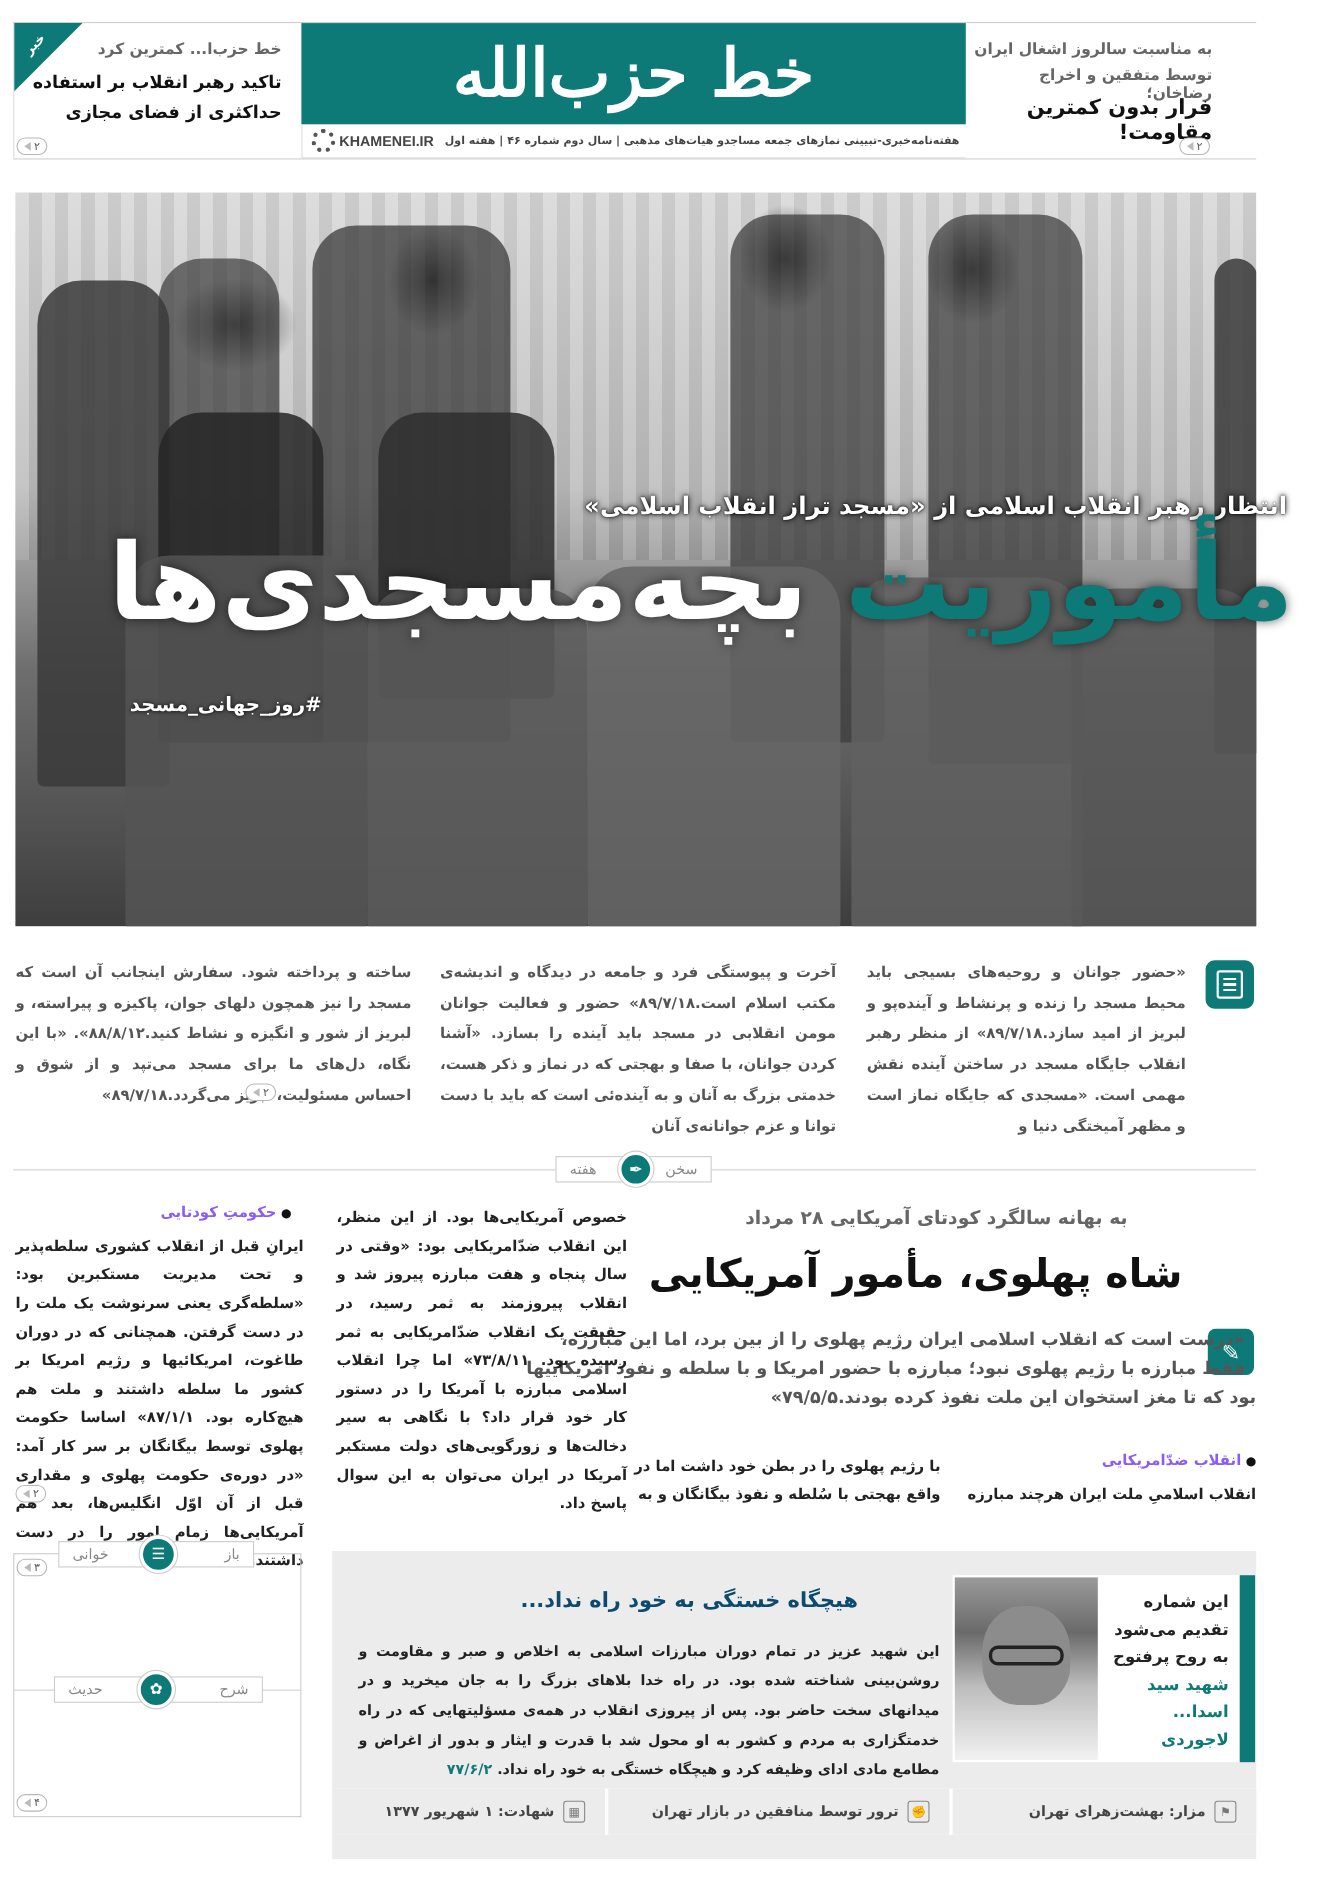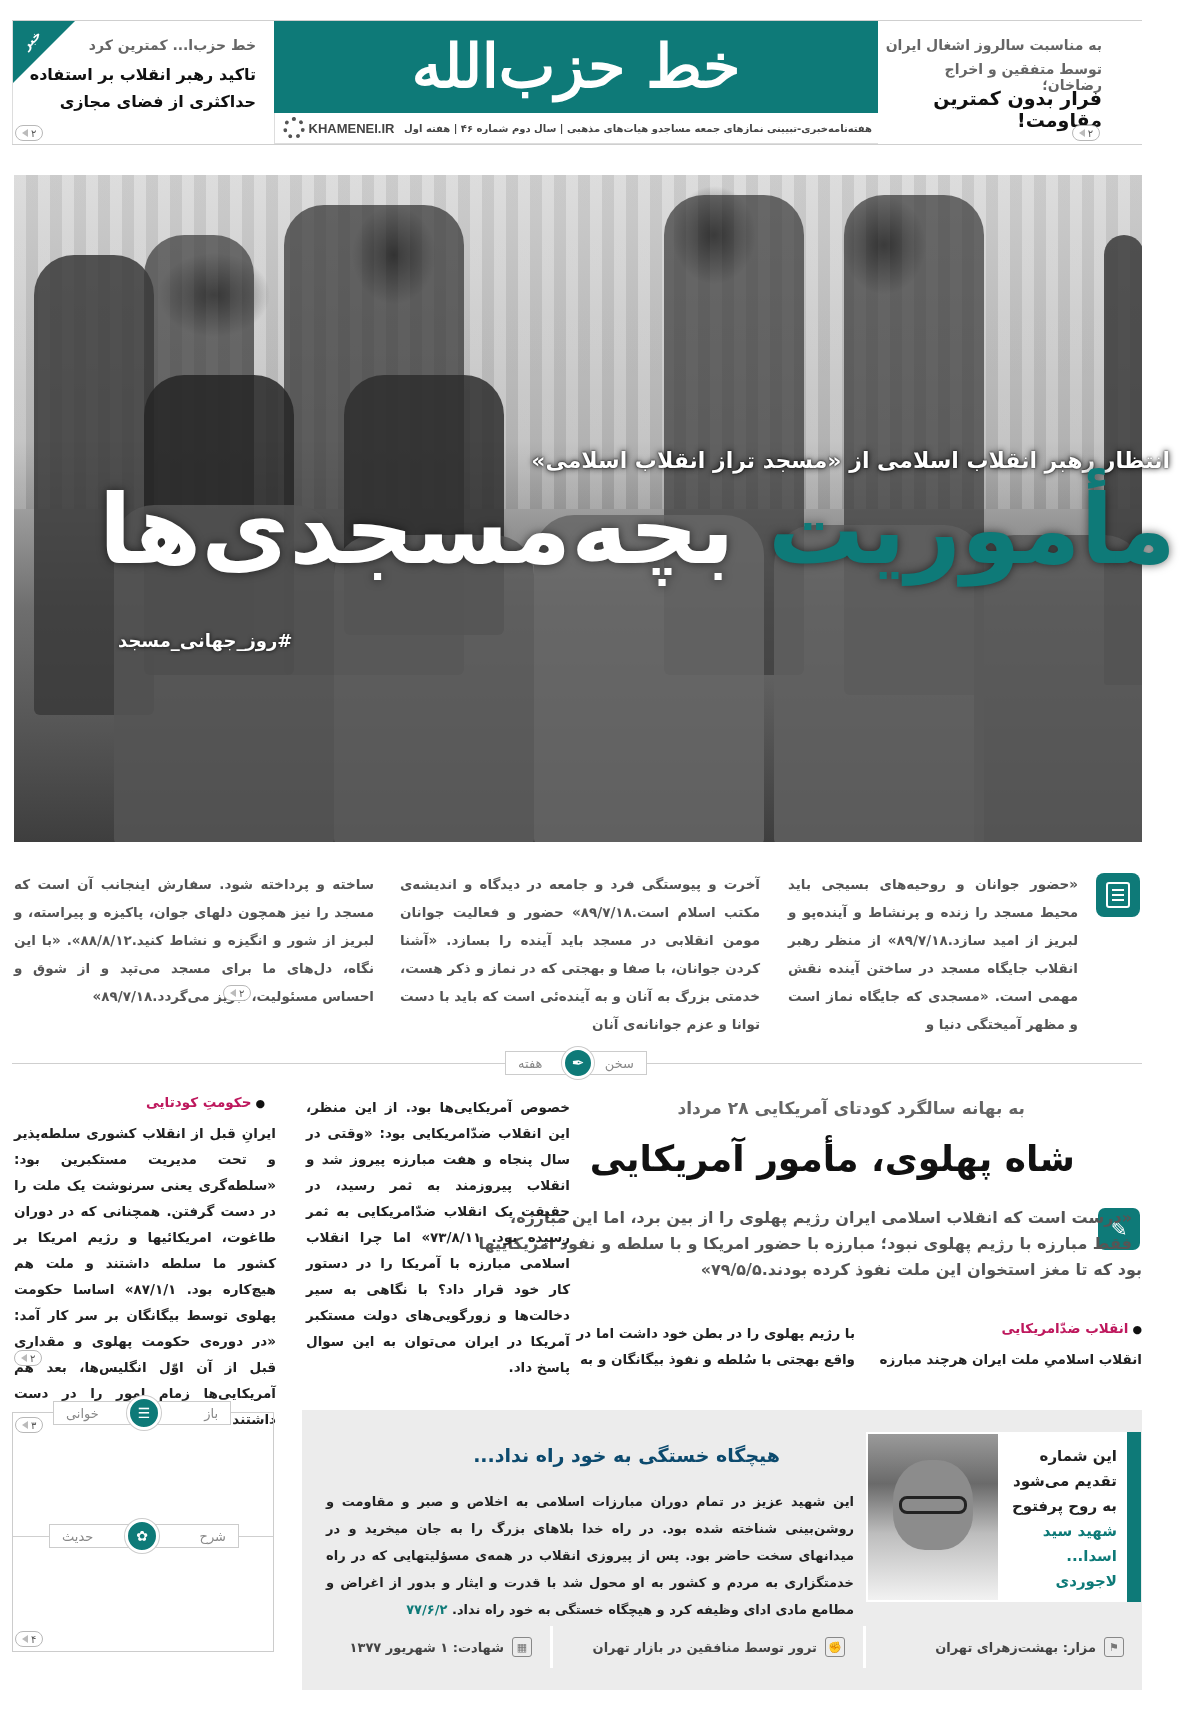--- a/index.html
+++ b/index.html
@@ -55,21 +55,21 @@
   .section-rule { left: 12px; right: 58px; top: 1063px; height: 1px; background: #cfcfcf; }
   .section-tab { left: 505px; top: 1051px; width: 142px; height: 24px; border: 1px solid #ccc; background: #fff; display: flex; align-items: center; justify-content: space-between; padding: 0 12px; font-size: 13px; color: #888; }
   .section-badge { left: 562px; top: 1047px; width: 32px; height: 32px; border-radius: 50%; background: #0e7a78; border: 3px solid #fff; box-shadow: 0 0 0 1px #ccc; display: flex; align-items: center; justify-content: center; color: #fff; font-size: 15px; }
 
   
   .art-kicker { right: 175px; top: 1098px; font-size: 17px; font-weight: bold; color: #666; }
   .art-title { right: 125px; top: 1138px; font-size: 36px; font-weight: bold; color: #111; }
   .art-quote { font-size: 16px; font-weight: bold; color: #555; line-height: 26px; }
   .pen-icon { left: 1098px; top: 1208px; width: 42px; height: 42px; border-radius: 7px; background: #0e7a78; color: #fff; font-size: 20px; display: flex; align-items: center; justify-content: center; }
   .body-col { font-size: 13.5px; line-height: 26px; color: #222; font-weight: bold; text-align: justify; }
-  .subhead { font-size: 13.5px; font-weight: bold; color: #be185d; }
+  .subhead { font-size: 13.5px; font-weight: bold; color: #8b5cf6; }
   .subhead::before { content: "●"; color: #111; margin-left: 4px; font-size: 11px; }
   .date-ref { color: #0e7a78; }
   .grey-rule { height: 1px; background: #cfcfcf; }
 
   
   .left-box { left: 12px; top: 1412px; width: 262px; height: 240px; border: 1px solid #ccc; }
   .box-tab { position: absolute; height: 24px; border: 1px solid #ccc; background: #fff; display: flex; align-items: center; justify-content: space-between; padding: 0 12px; font-size: 13px; color: #888; }
   .box-badge { position: absolute; width: 34px; height: 34px; border-radius: 50%; background: #0e7a78; border: 3px solid #fff; box-shadow: 0 0 0 1px #ccc; display: flex; align-items: center; justify-content: center; color: #fff; font-size: 14px; }
   .box-title { position: absolute; left: 10px; right: 10px; text-align: center; font-size: 21px; font-weight: bold; color: #555; line-height: 34px; }
 

